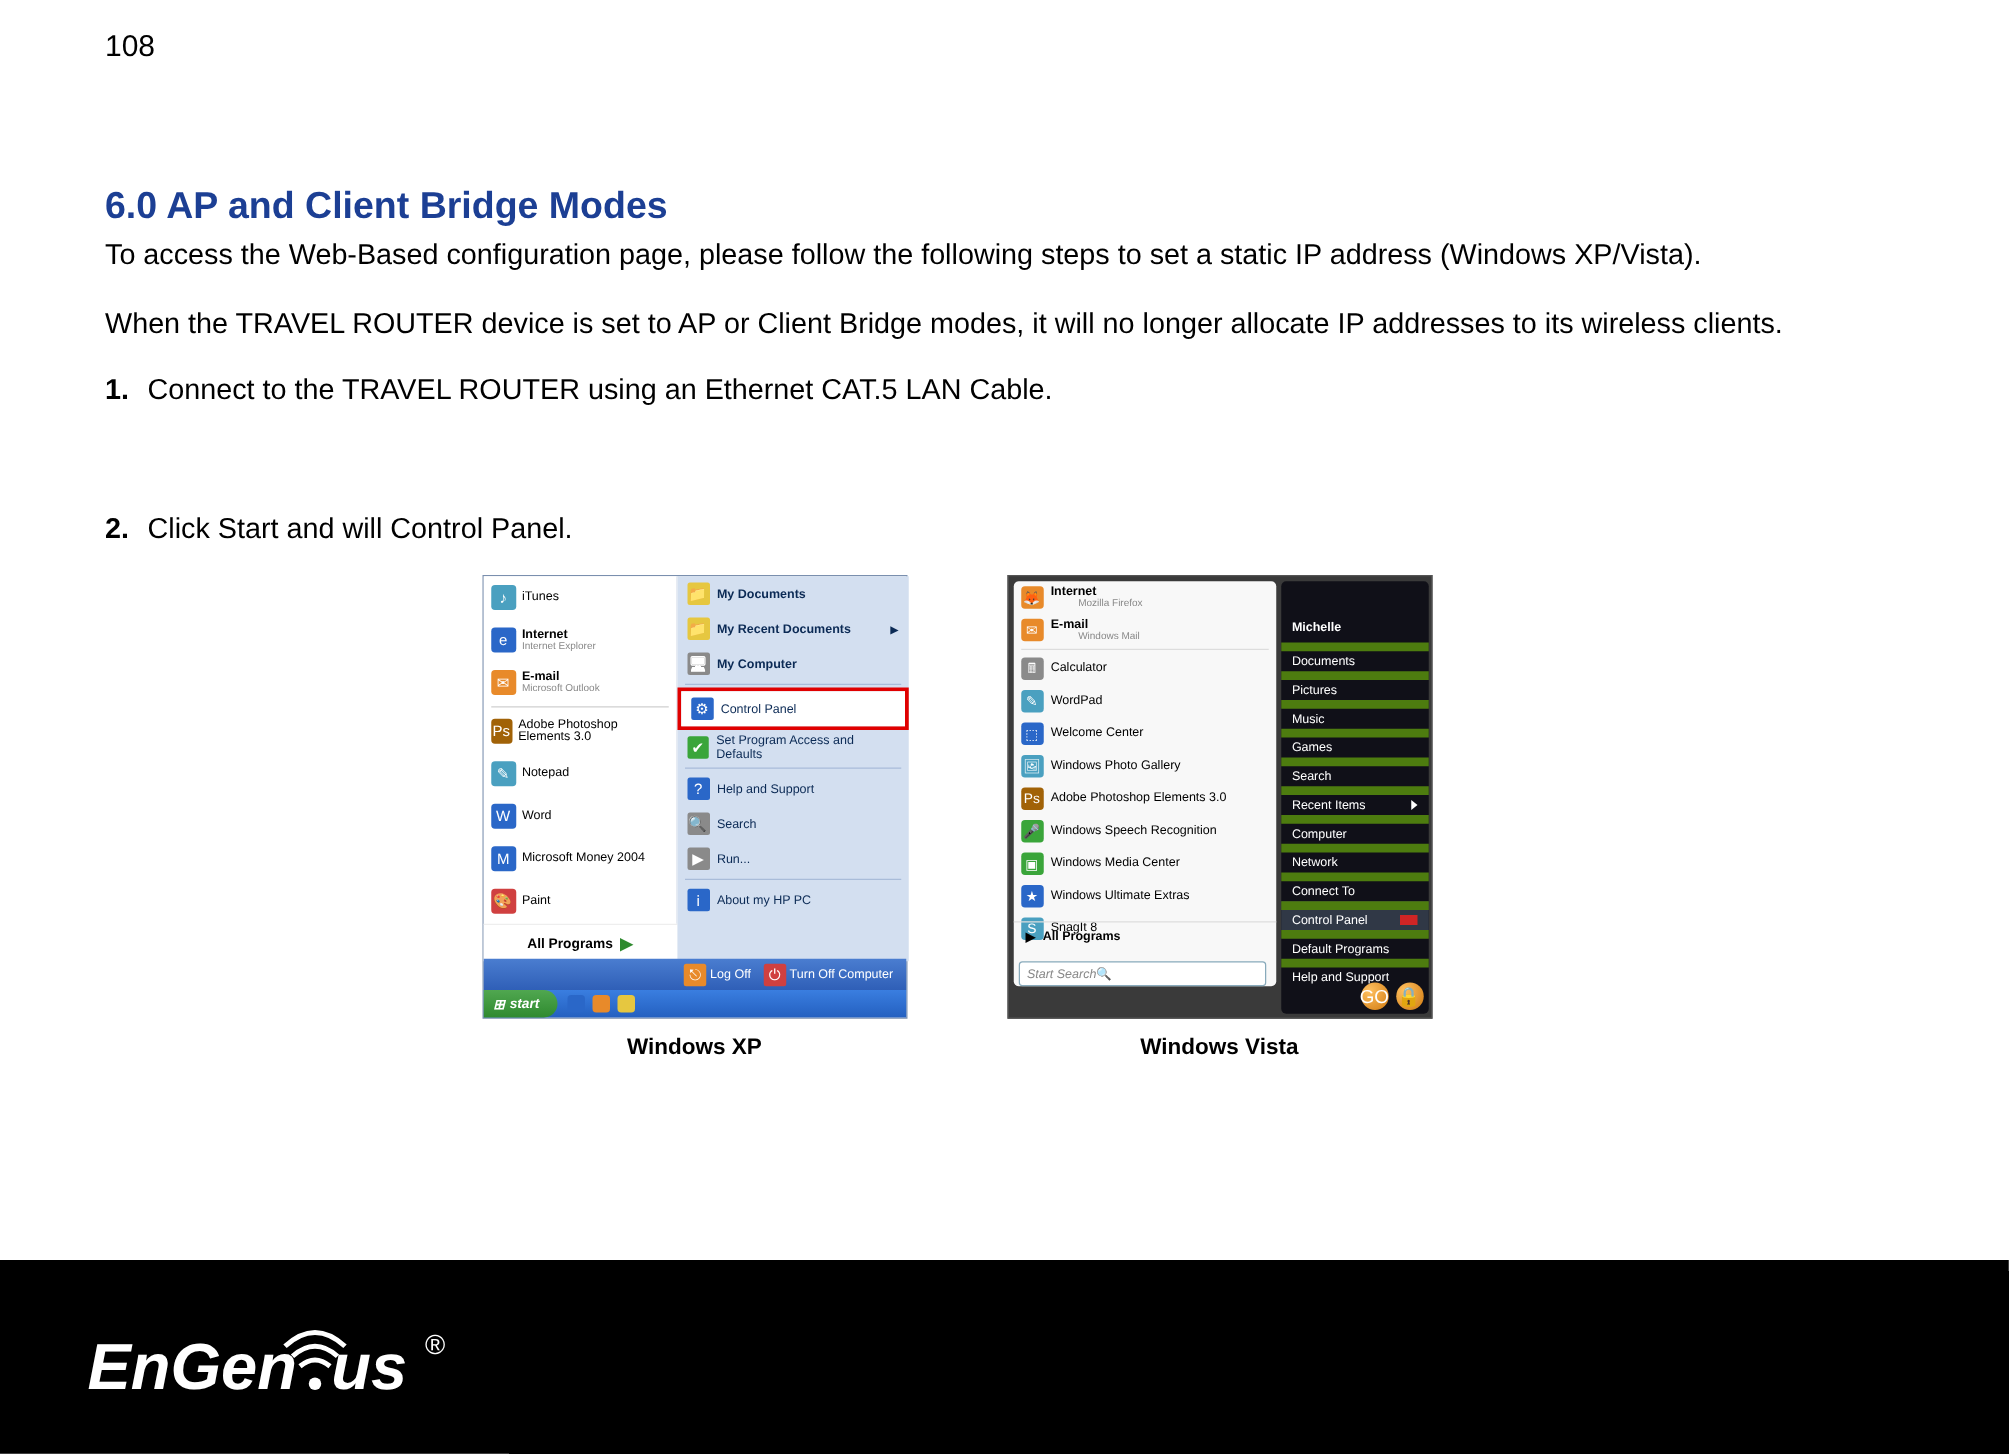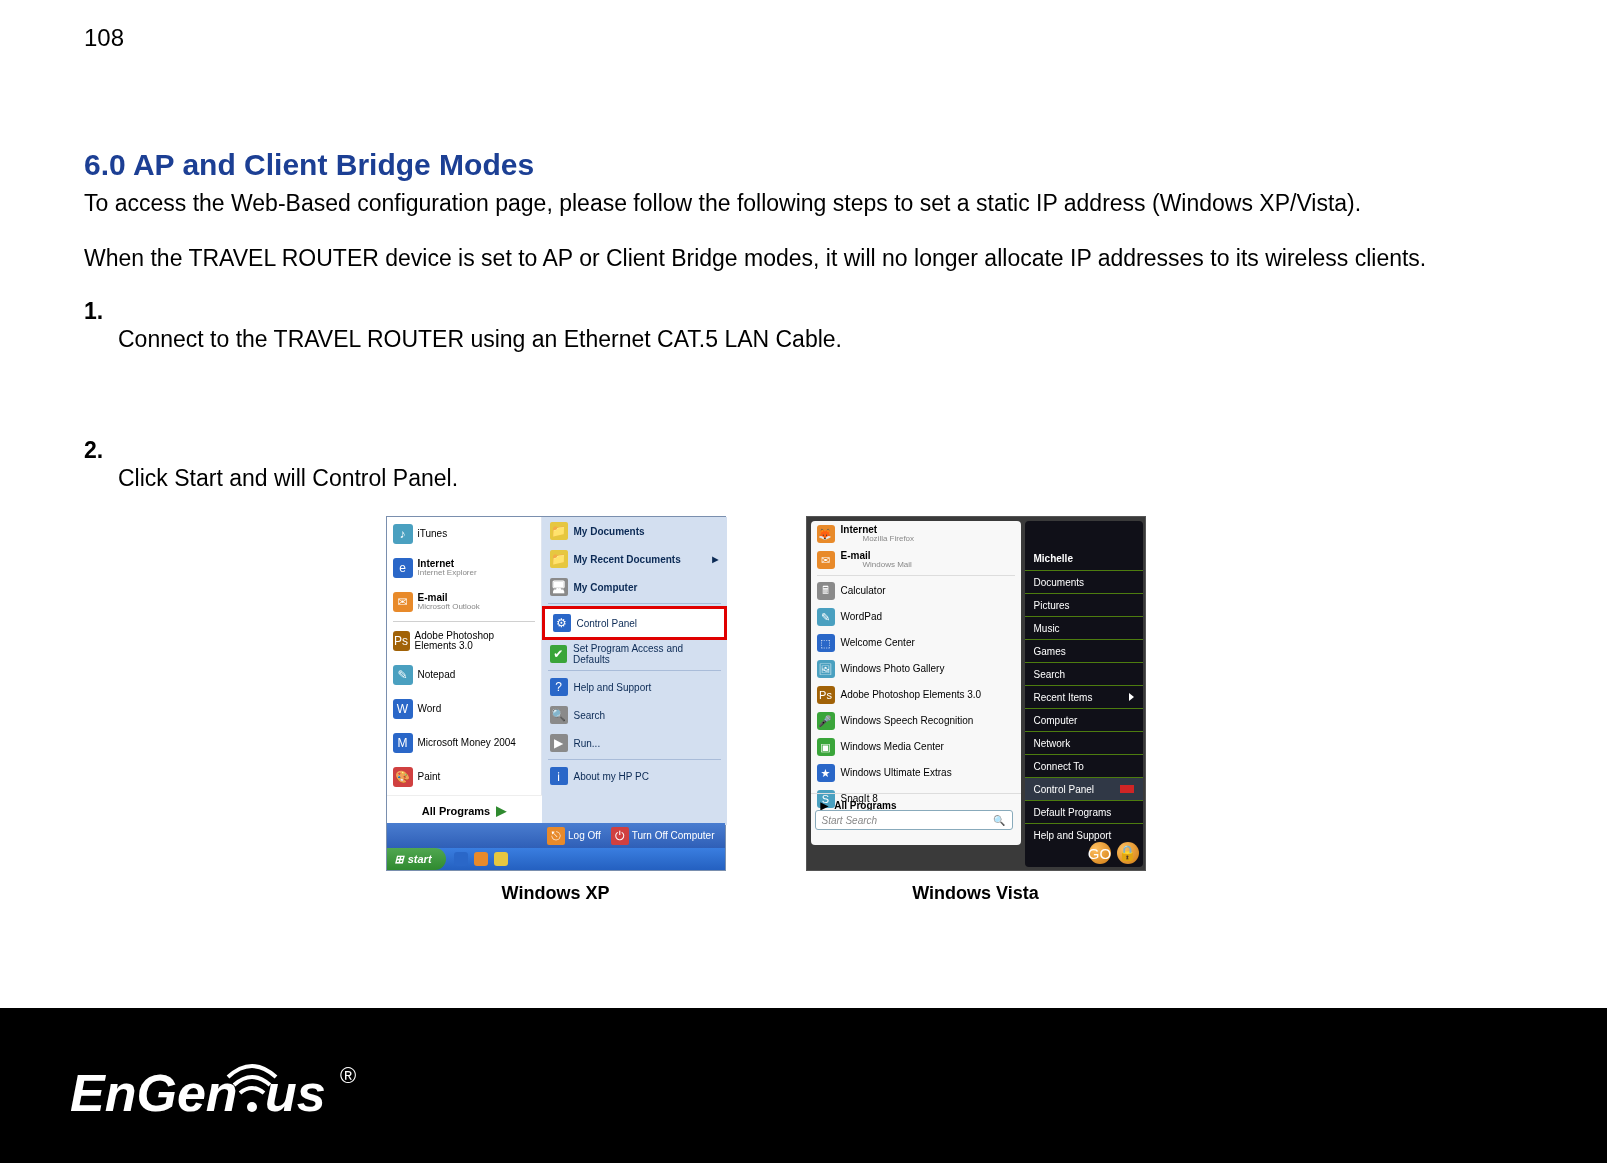--- a/index.html
+++ b/index.html
@@ -3,21 +3,21 @@
 <meta charset="utf-8">
 <style>
   * { box-sizing: border-box; margin: 0; padding: 0; }
   html, body { width: 1607px; height: 1163px; font-family: Arial, Helvetica, sans-serif; background: #fff; color: #000; }
   .page { width: 1607px; height: 1163px; padding: 24px 160px 24px 84px; position: relative; }
   .page-number { font-size: 24px; margin-bottom: 96px; }
   .section-title { color: #1c3f94; font-size: 30px; font-weight: bold; margin-bottom: 6px; }
   .body-p { font-size: 23px; line-height: 1.35; margin-bottom: 24px; }
   .list-item { display: flex; font-size: 23px; margin-bottom: 24px; }
   .list-num { font-weight: bold; min-width: 34px; }
-  .list-txt { flex: 1; margin-top: 28px; }
+  .list-txt { flex: 1; }
   .shots-row { display: flex; gap: 80px; justify-content: center; margin-top: 20px; margin-bottom: 10px; }
   .shot-block { display: flex; flex-direction: column; align-items: center; }
   .caption { font-weight: bold; font-size: 18px; margin-top: 12px; }
 
   
   .xp-menu { width: 340px; height: 355px; border: 1px solid #7a8fae; position: relative; font-size: 10px; }
   .xp-left { position:absolute; left:0; top:0; width: 155px; height: 308px; background: #fff; border-right: 1px solid #dfe5ef; }
   .xp-right { position:absolute; left:155px; top:0; width: 185px; height: 308px; background: #d3dff0; }
   .xp-item { display:flex; align-items:center; height: 34px; padding: 0 6px; gap: 5px; }
   .xp-item-sub { font-size: 8px; color: #888; line-height: 8px; }
@@ -46,26 +46,26 @@
 
   
   .vi-menu { width: 340px; height: 355px; border: 1px solid #555; position: relative; font-size: 10px; background:#3a3a3a; }
   .vi-left { position:absolute; left:4px; top:4px; width: 210px; height: 324px; background: #f8f8f8; border-radius: 4px; }
   .vi-right { position:absolute; left:218px; top:4px; width: 118px; height: 346px; background: #101018; color:#fff; border-radius:4px; }
   .vi-item { display:flex; align-items:center; height: 26px; padding: 0 6px; gap: 6px; }
   .vi-item-title { line-height: 10px; }
   .vi-item-sub { font-size: 8px; color:#888; line-height: 8px; margin-left: 22px; }
   .vi-ico { width:18px; height:18px; border-radius:3px; display:flex; align-items:center; justify-content:center; color:#fff; font-size:11px; }
   .vi-right-head { height:26px; }
-  .vi-r-item { height:23px; display:flex; align-items:center; padding:0 9px; font-size:10px; border-top:1px solid #4d7c0f; justify-content:space-between; }
+  .vi-r-item { height:23px; display:flex; align-items:center; padding:0 9px; font-size:10px; border-top:7px solid #4d7c0f; justify-content:space-between; }
   .vi-r-cp { background: #303846; position:relative; }
   .vi-r-arrow { width:14px; height:8px; background:#d02525; }
   .vi-allprog { position:absolute; left:0; bottom:28px; width:210px; height:24px; display:flex; align-items:center; padding:0 10px; gap:6px; font-weight:bold; border-top:1px solid #ddd;}
   .vi-allprog .chev { font-size:10px; }
-  .vi-search { position:absolute; left:4px; bottom:15px; width:198px; height:20px; background:#fff; border:1px solid #8ab; border-radius:3px; display:flex; align-items:center; padding:0 6px; color:#888; font-style:italic; justify-content:space-between;}
+  .vi-search { position:absolute; left:4px; bottom:0; width:198px; height:20px; background:#fff; border:1px solid #8ab; border-radius:3px; display:flex; align-items:center; padding:0 6px; color:#888; font-style:italic; }
   .vi-search .mag { color:#2a6fc0; font-style:normal;}
   .vi-orbs { position:absolute; right:6px; bottom:6px; display:flex; gap:6px; }
   .vi-orb { width:22px; height:22px; border-radius:11px; background: radial-gradient(circle at 30% 30%, #ffc060, #d07a10); display:flex; align-items:center; justify-content:center; color:#fff; font-size:15px;}
   .tri-r { display:inline-block; width:0; height:0; border-left:5px solid #fff; border-top:4px solid transparent; border-bottom:4px solid transparent; }
 
   
   .footer-bar { position:absolute; left:0; bottom:0; width:1607px; height:155px; background:#000; }
   .brand { position:absolute; left:70px; bottom:40px; display:flex; align-items:flex-end; gap:8px; color:#fff; }
   .brand svg { display:block; }
 </style>

